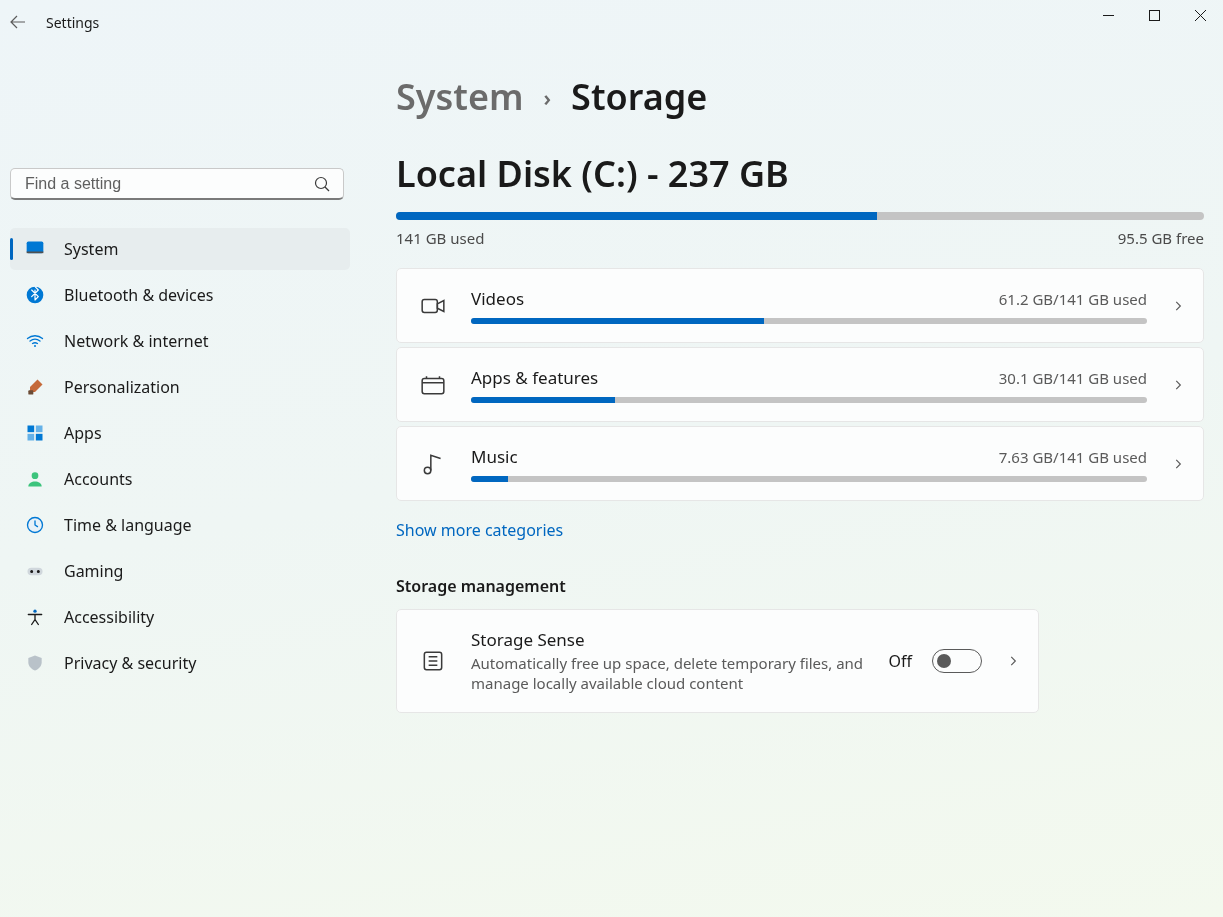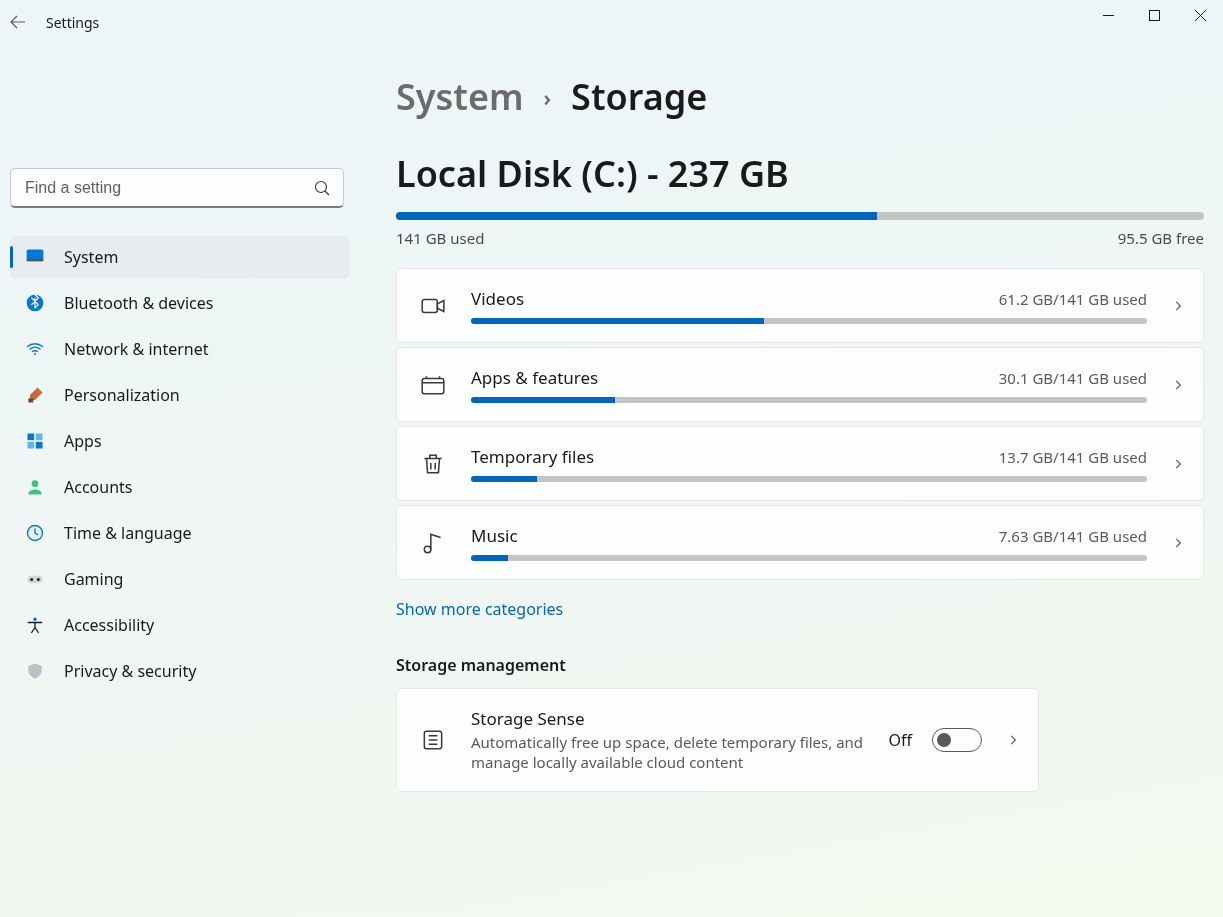--- a/index.html
+++ b/index.html
@@ -53,21 +53,21 @@
     overflow: auto;
   }
 
   
   .search-wrap {
     margin: 120px 6px 28px 0;
     position: relative;
   }
   .search-input {
     width: 100%;
-    height: 40px;
+    height: 32px;
     border: 1px solid #c9c9c9;
     border-bottom: 2px solid #7a7a7a;
     border-radius: 5px;
     background: #fcfdfd;
     padding: 0 40px 0 14px;
     font-size: 16px;
     color:#1a1a1a;
     outline:none;
   }
   .search-input::placeholder { color:#5f5f5f; }
@@ -368,41 +368,20 @@
     </div>
     <div class="card-chevron">
             <svg width="14" height="14" viewBox="0 0 24 24" fill="none" stroke="currentColor" stroke-width="2">
               <path d="M9 5l7 7-7 7"></path>
             </svg>
           </div>
         </div>
         <div class="card">
     <div class="card-icon">
             <svg width="26" height="26" viewBox="0 0 24 24" fill="none" stroke="#3a3a3a" stroke-width="1.4">
-              <path d="M4 7h16M9 7V4h6v3M6 7l1 13h10l1-13M10 11v6m4-6v6"></path>
-            </svg>
-          </div>
-    <div class="card-body">
-      <div class="card-top">
-        <span class="card-title">Temporary files</span>
-        <span class="card-usage">13.7 GB/141 GB used</span>
-      </div>
-      <div class="card-bar">
-              <div class="card-bar-fill" style="width:9.7%"></div>
-            </div>
-    </div>
-    <div class="card-chevron">
-            <svg width="14" height="14" viewBox="0 0 24 24" fill="none" stroke="currentColor" stroke-width="2">
-              <path d="M9 5l7 7-7 7"></path>
-            </svg>
-          </div>
-        </div>
-        <div class="card">
-    <div class="card-icon">
-            <svg width="26" height="26" viewBox="0 0 24 24" fill="none" stroke="#3a3a3a" stroke-width="1.4">
               <circle cx="7" cy="18" r="3"></circle>
               <path d="M10 18V4l9 3"></path>
             </svg>
           </div>
     <div class="card-body">
       <div class="card-top">
         <span class="card-title">Music</span>
         <span class="card-usage">7.63 GB/141 GB used</span>
       </div>
       <div class="card-bar">

